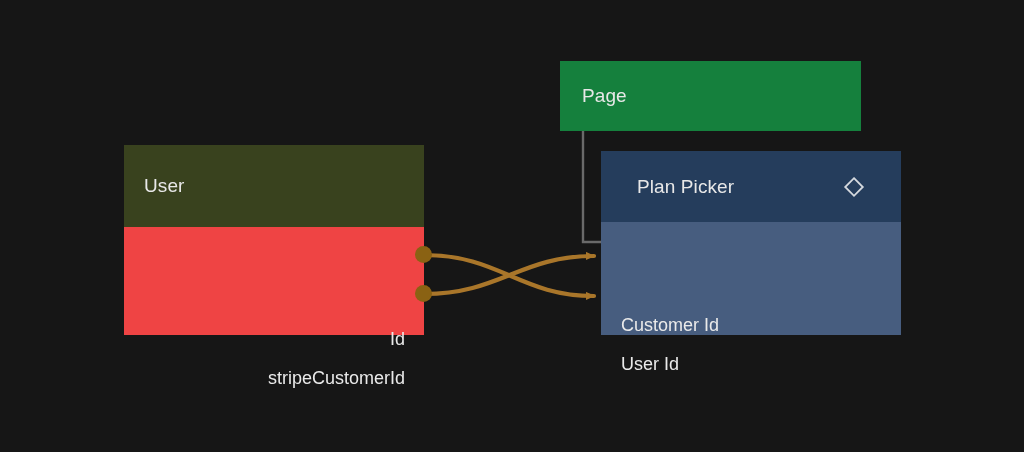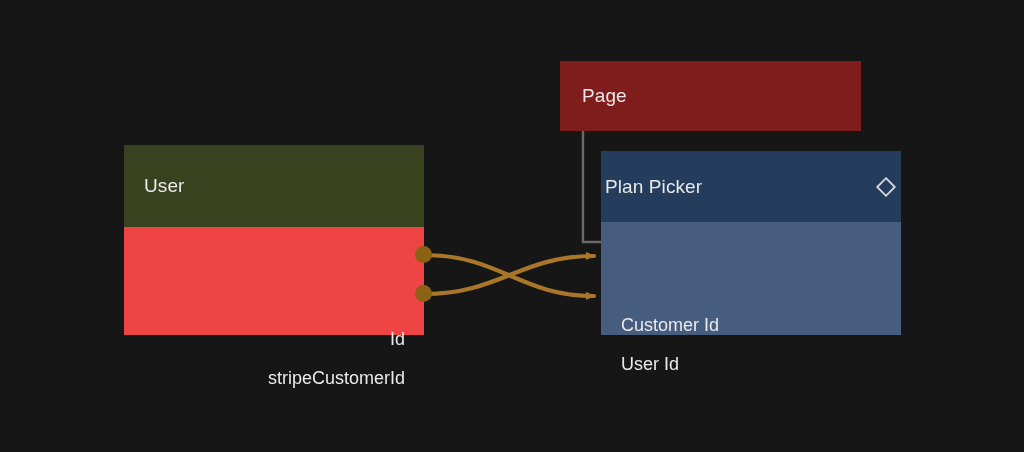--- a/index.html
+++ b/index.html
@@ -82,35 +82,35 @@
 
   
   #page-node {
     left: 560px;
     top: 61px;
     width: 301px;
     height: 70px;
   }
   #page-node .node-header {
     height: 70px;
-    background: #7f1d1d;
+    background: #15803d;
     padding: 0 22px;
   }
 
   
   #plan-picker-node {
     left: 601px;
     top: 151px;
     width: 300px;
     height: 184px;
   }
   #plan-picker-node .node-header {
     height: 71px;
     background: #253d5c;
-    padding: 0 4px;
+    padding: 0 36px;
   }
   #plan-picker-node .node-body {
     height: 113px;
     background: #475d7f;
   }
   #plan-picker-node .field {
     left: 20px;
     margin-top: 44px;
   }
   #pp-field-customer { top: 50px; }

